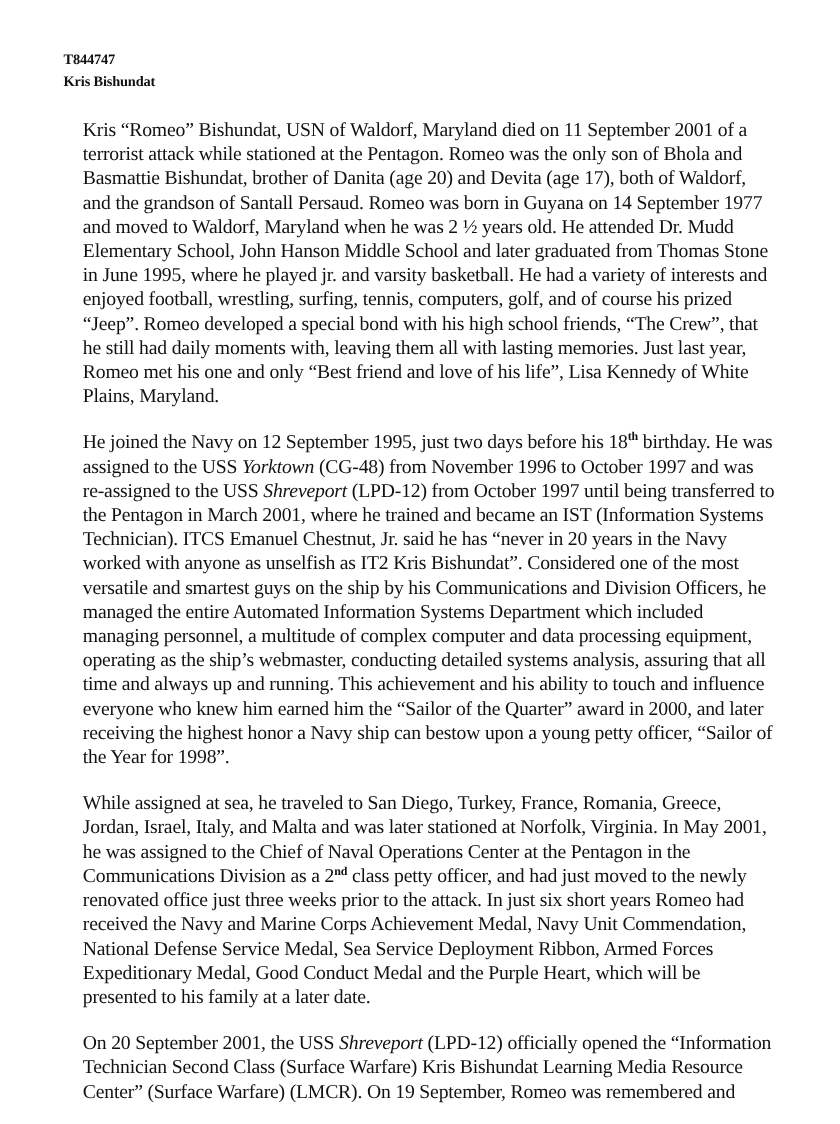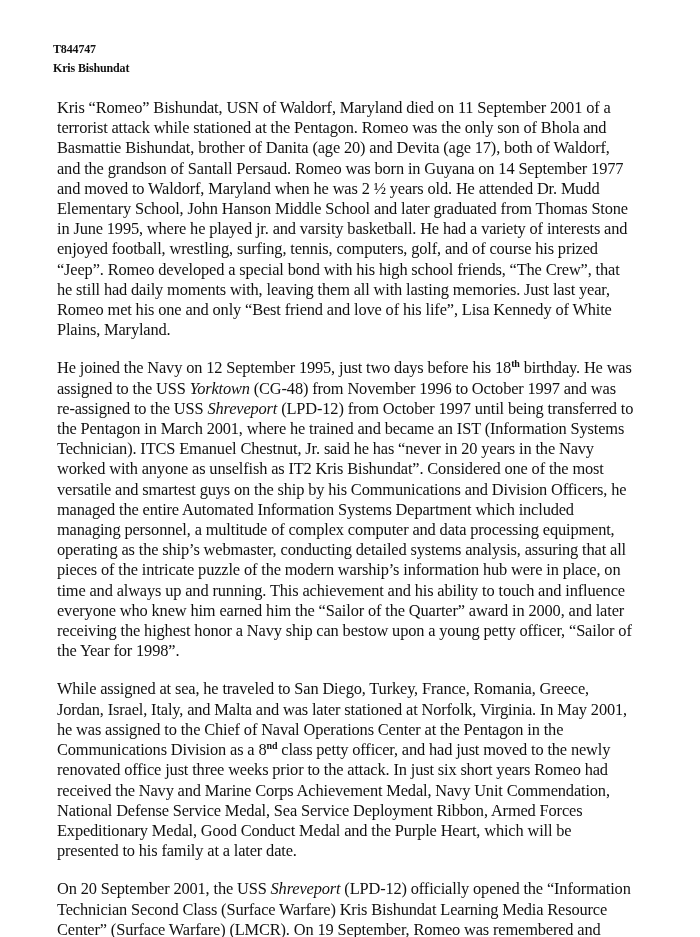--- a/index.html
+++ b/index.html
@@ -4,21 +4,21 @@
 <style>
   html, body { margin: 0; padding: 0; background: #ffffff; }
   body { width: 700px; height: 937px; overflow: hidden; position: relative; }
   .page {
     position: absolute; left: 53px; top: 40px; width: 600px;
     font-family: "Liberation Serif", "DejaVu Serif", serif;
     font-size: 16.4px; line-height: 20.2px; color: #111;
     letter-spacing: -0.15px;
   }
   .hdr { font-weight: bold; margin: 0; line-height: 19px; font-size: 12px; }
-  p { margin: 4px; }
+  p { margin: 16px; }
   .para { margin-top: 18px; }
   .first { margin-top: 20px; }
   .line { display: block; white-space: nowrap; }
   sup { font-size: 10px; line-height: 0; vertical-align: 6px; font-weight: bold; }
   i { font-style: italic; }
 </style>
 </head>
 <body>
 
 <div class="page">
@@ -44,32 +44,31 @@
     <span class="line"><span>He joined the Navy on 12 September 1995, just two days before his 18</span><sup>th</sup><span> birthday. He was</span></span>
     <span class="line"><span>assigned to the USS </span><i>Yorktown</i><span> (CG-48) from November 1996 to October 1997 and was</span></span>
     <span class="line"><span>re-assigned to the USS </span><i>Shreveport</i><span> (LPD-12) from October 1997 until being transferred to</span></span>
     <span class="line">the Pentagon in March 2001, where he trained and became an IST (Information Systems</span>
     <span class="line">Technician). ITCS Emanuel Chestnut, Jr. said he has “never in 20 years in the Navy</span>
     <span class="line">worked with anyone as unselfish as IT2 Kris Bishundat”. Considered one of the most</span>
     <span class="line">versatile and smartest guys on the ship by his Communications and Division Officers, he</span>
     <span class="line">managed the entire Automated Information Systems Department which included</span>
     <span class="line">managing personnel, a multitude of complex computer and data processing equipment,</span>
     <span class="line">operating as the ship’s webmaster, conducting detailed systems analysis, assuring that all</span>
-    <span class="line">pieces of the intricate puzzle of the modern warship’s information hub were in place, on</span>
     <span class="line">time and always up and running. This achievement and his ability to touch and influence</span>
     <span class="line">everyone who knew him earned him the “Sailor of the Quarter” award in 2000, and later</span>
     <span class="line">receiving the highest honor a Navy ship can bestow upon a young petty officer, “Sailor of</span>
     <span class="line">the Year for 1998”.</span>
   </p>
 
   <p class="para">
     <span class="line">While assigned at sea, he traveled to San Diego, Turkey, France, Romania, Greece,</span>
     <span class="line">Jordan, Israel, Italy, and Malta and was later stationed at Norfolk, Virginia. In May 2001,</span>
     <span class="line">he was assigned to the Chief of Naval Operations Center at the Pentagon in the</span>
-    <span class="line"><span>Communications Division as a 8</span><sup>nd</sup><span> class petty officer, and had just moved to the newly</span></span>
+    <span class="line"><span>Communications Division as a 2</span><sup>nd</sup><span> class petty officer, and had just moved to the newly</span></span>
     <span class="line">renovated office just three weeks prior to the attack. In just six short years Romeo had</span>
     <span class="line">received the Navy and Marine Corps Achievement Medal, Navy Unit Commendation,</span>
     <span class="line">National Defense Service Medal, Sea Service Deployment Ribbon, Armed Forces</span>
     <span class="line">Expeditionary Medal, Good Conduct Medal and the Purple Heart, which will be</span>
     <span class="line">presented to his family at a later date.</span>
   </p>
 
   <p class="para">
     <span class="line"><span>On 20 September 2001, the USS </span><i>Shreveport</i><span> (LPD-12) officially opened the “Information</span></span>
     <span class="line">Technician Second Class (Surface Warfare) Kris Bishundat Learning Media Resource</span>

